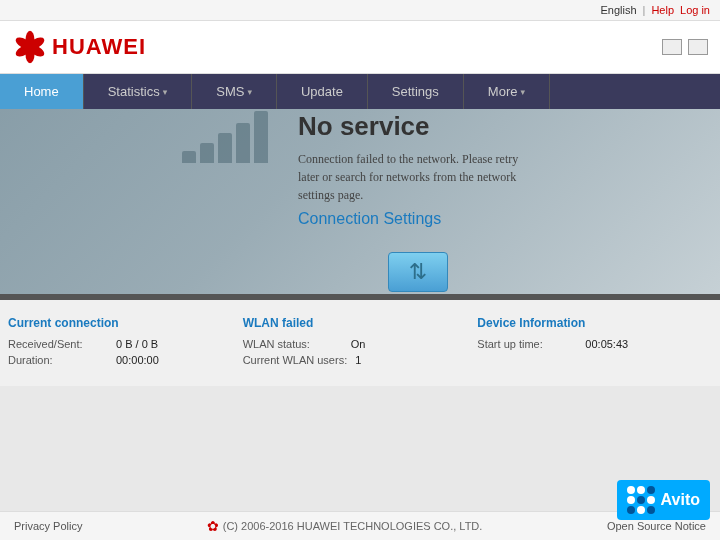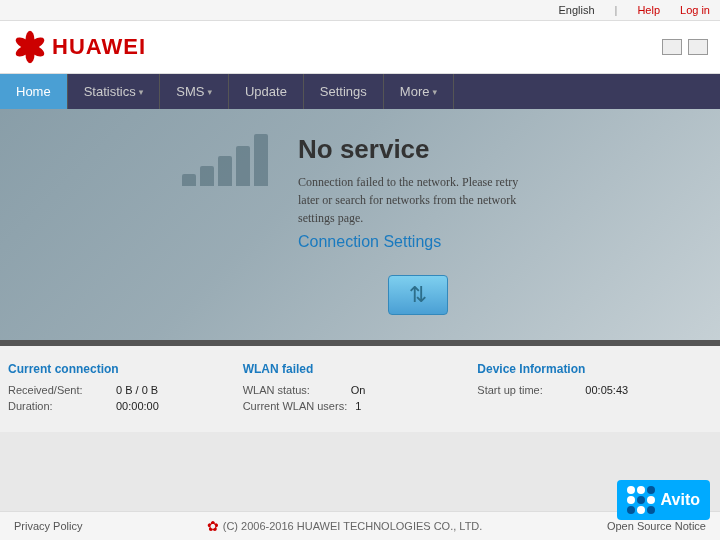--- a/index.html
+++ b/index.html
@@ -19,21 +19,21 @@
       display: flex;
       justify-content: flex-end;
       align-items: center;
       padding: 4px 10px;
       gap: 8px;
       font-size: 11px;
       color: #333;
     }
     .top-bar-links {
       display: flex;
-      gap: 20px;
+      gap: 6px;
       align-items: center;
     }
     .top-bar-links a {
       color: #c00;
       text-decoration: none;
       font-size: 11px;
     }
     .top-bar-sep { color: #999; }
 
     
@@ -73,21 +73,21 @@
       background: #eee;
     }
 
     
     .nav {
       background: #3a3a5c;
       display: flex;
       align-items: stretch;
     }
     .nav-item {
-      padding: 10px 16px;
+      padding: 10px 24px;
       color: #ccc;
       font-size: 13px;
       cursor: pointer;
       display: flex;
       align-items: center;
       gap: 3px;
       border-right: 1px solid #555;
       position: relative;
     }
     .nav-item.active {
@@ -95,21 +95,21 @@
       color: #fff;
     }
     .nav-arrow {
       font-size: 9px;
       color: #aaa;
     }
 
     
     .hero {
       position: relative;
-      height: 231px;
+      height: 185px;
       background: #b0bec5;
       overflow: hidden;
       display: flex;
       align-items: center;
       justify-content: center;
     }
     .hero-bg {
       position: absolute;
       top: 0; left: 0; right: 0; bottom: 0;
       background: linear-gradient(135deg, #78909c 0%, #90a4ae 40%, #cfd8dc 100%);

